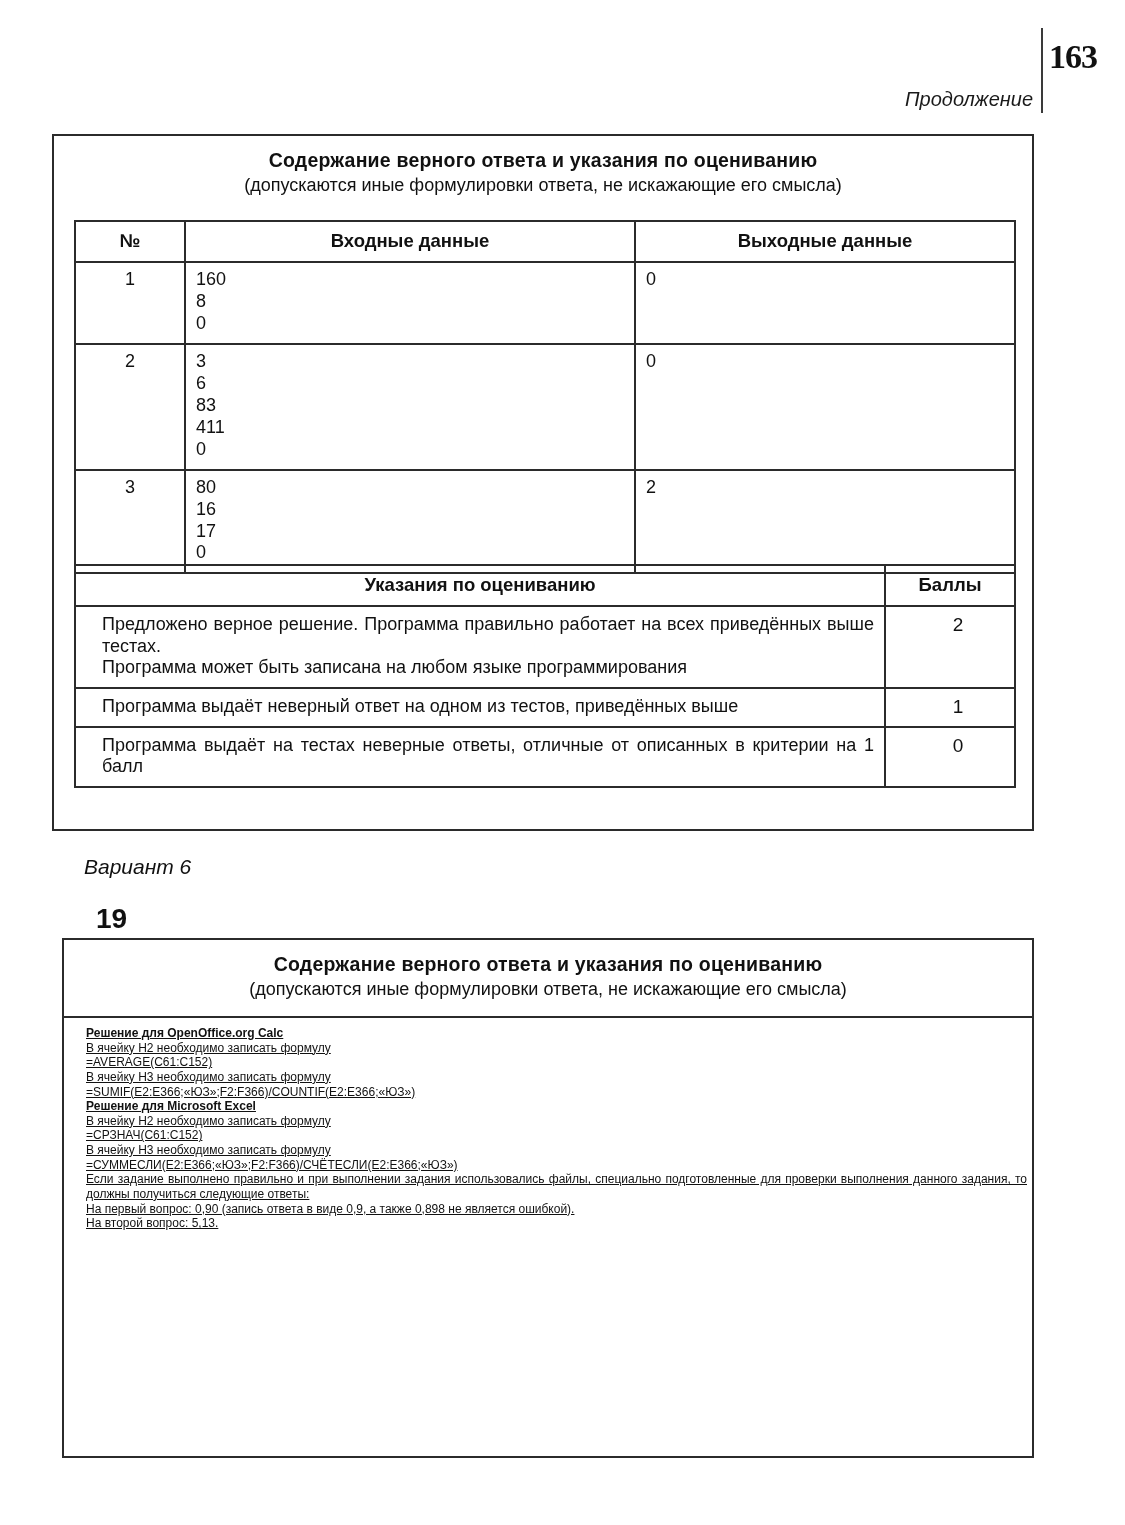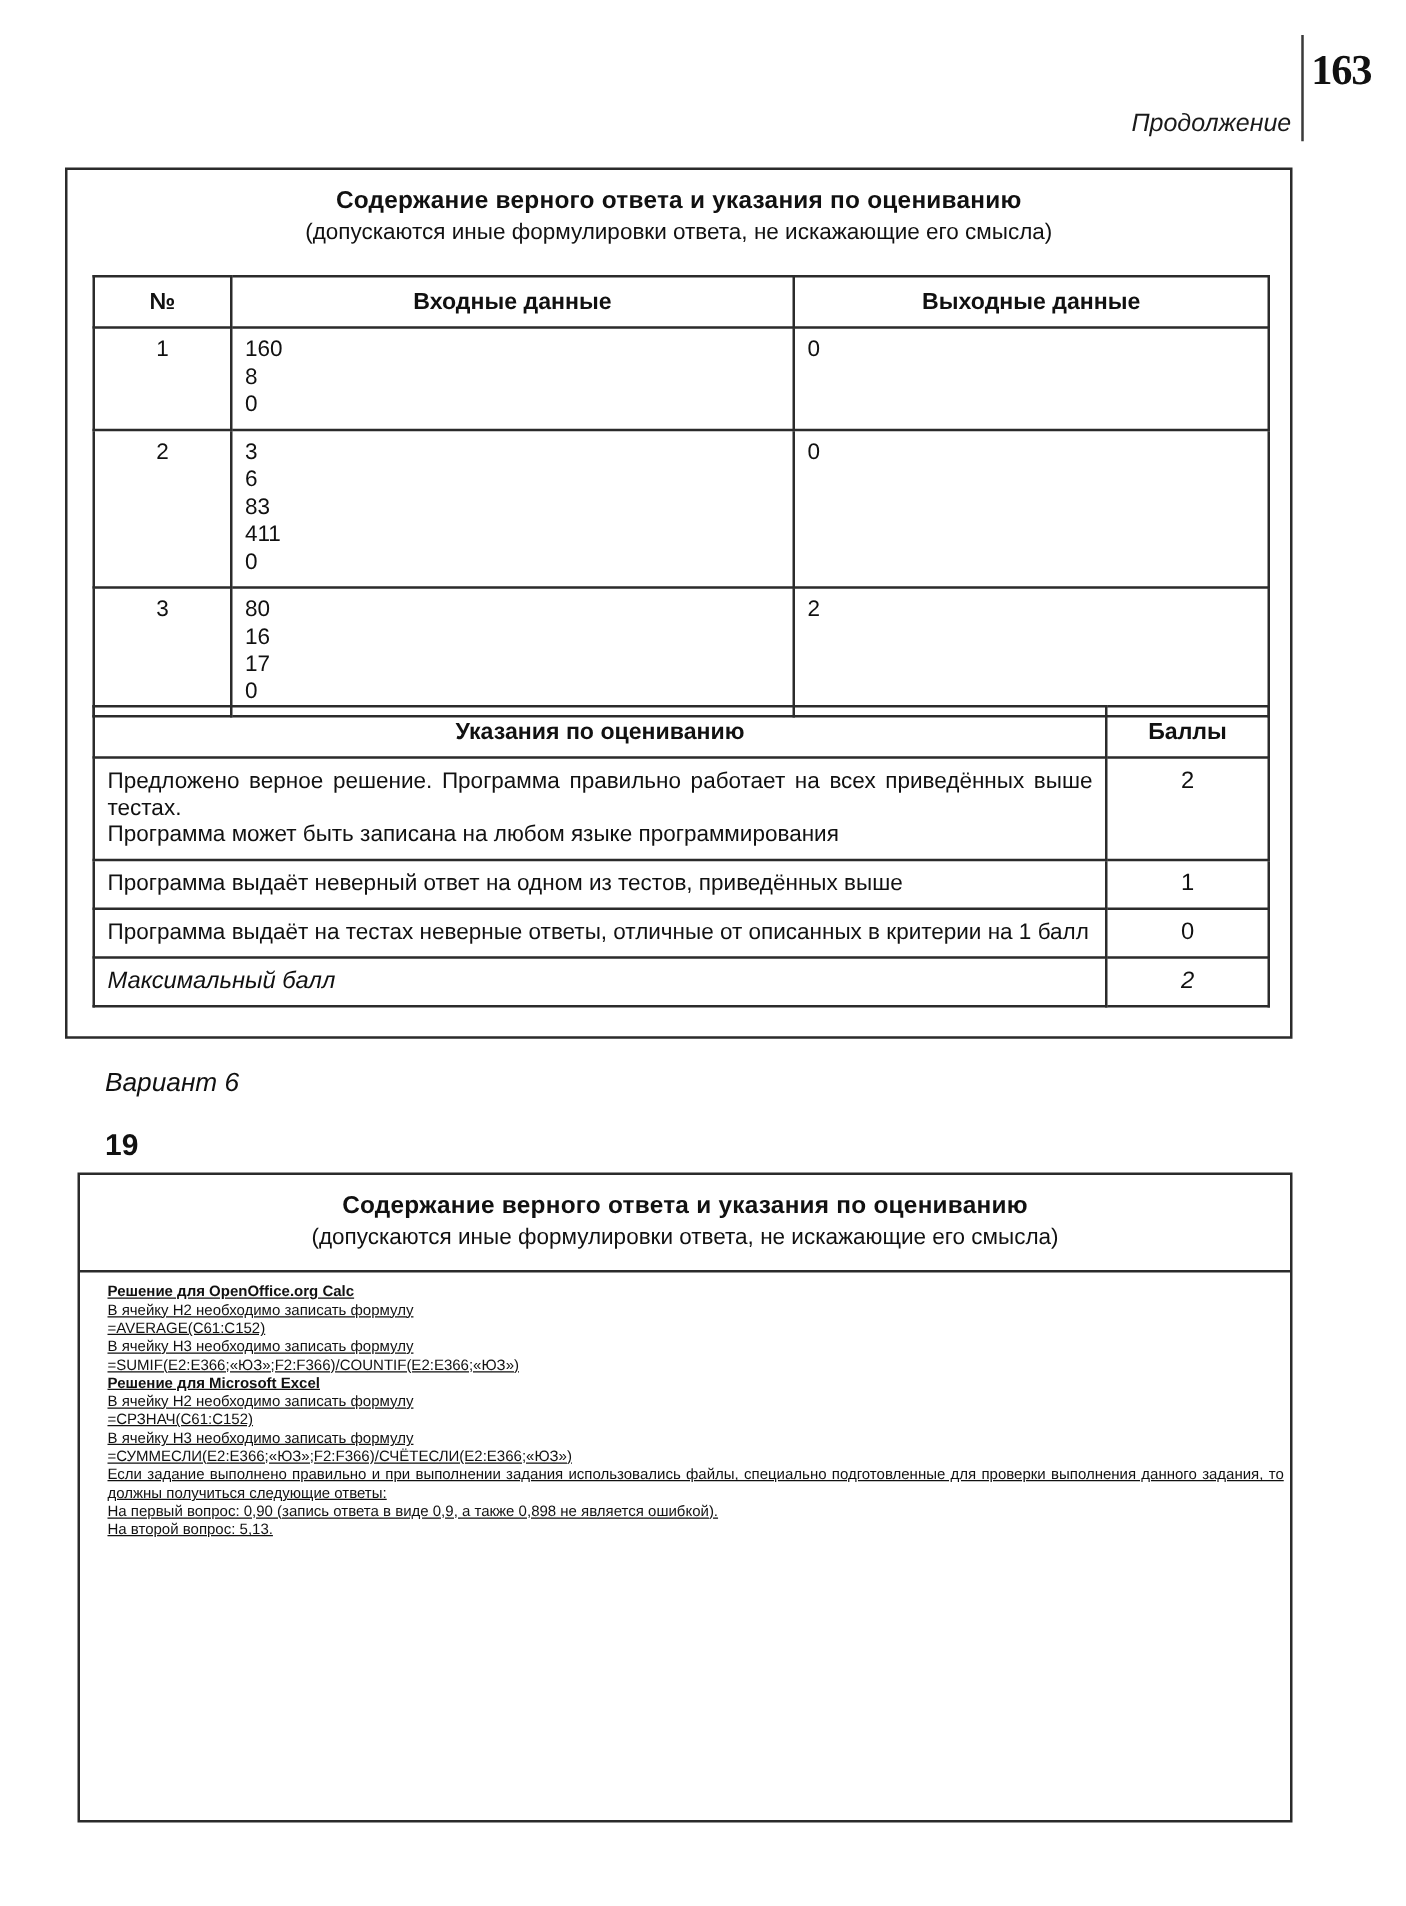--- a/index.html
+++ b/index.html
@@ -108,21 +108,21 @@
     position: absolute;
     left: 20px;
     top: 428px;
     width: 940px;
     border-collapse: collapse;
     table-layout: fixed;
   }
   .criteria td, .criteria th {
     border: 2px solid #2b2b2b;
     font-size: 18px;
-    padding: 7px 10px 8px 10px;
+    padding: 7px 10px 8px 26px;
     vertical-align: top;
   }
   .criteria th {
     text-align: center;
     font-weight: bold;
     font-size: 18.5px;
     padding: 8px 4px 9px 4px;
   }
   .c-text { width: 810px; }
   .c-score { width: 130px; text-align: center; }
@@ -133,24 +133,24 @@
   
   .variant {
     position: absolute;
     left: 84px;
     top: 855px;
     font-style: italic;
     font-size: 21px;
   }
   .qnum {
     position: absolute;
-    left: 84px;
+    left: 96px;
     top: 903px;
     font-weight: bold;
-    font-size: 24px;
+    font-size: 28px;
   }
 
   
   #block2 {
     left: 62px;
     top: 938px;
     width: 972px;
     height: 520px;
   }
   .body2 {
@@ -240,24 +240,20 @@
 Программа может быть записана на любом языке программирования</td>
           <td class="score">2</td>
         </tr>
         <tr>
           <td class="justify lines">Программа выдаёт неверный ответ на одном из тестов, приведённых выше</td>
           <td class="score">1</td>
         </tr>
         <tr>
           <td class="justify lines">Программа выдаёт на тестах неверные ответы, отличные от описанных в критерии на 1 балл</td>
           <td class="score">0</td>
-        </tr>
-        <tr class="max-row">
-          <td>Максимальный балл</td>
-          <td class="score">2</td>
         </tr>
       </tbody>
     </table>
   </div>
 
   <div class="variant">Вариант 6</div>
   <div class="qnum">19</div>
 
   <div class="block" id="block2">
     <div class="block-title">Содержание верного ответа и указания по оцениванию</div>

